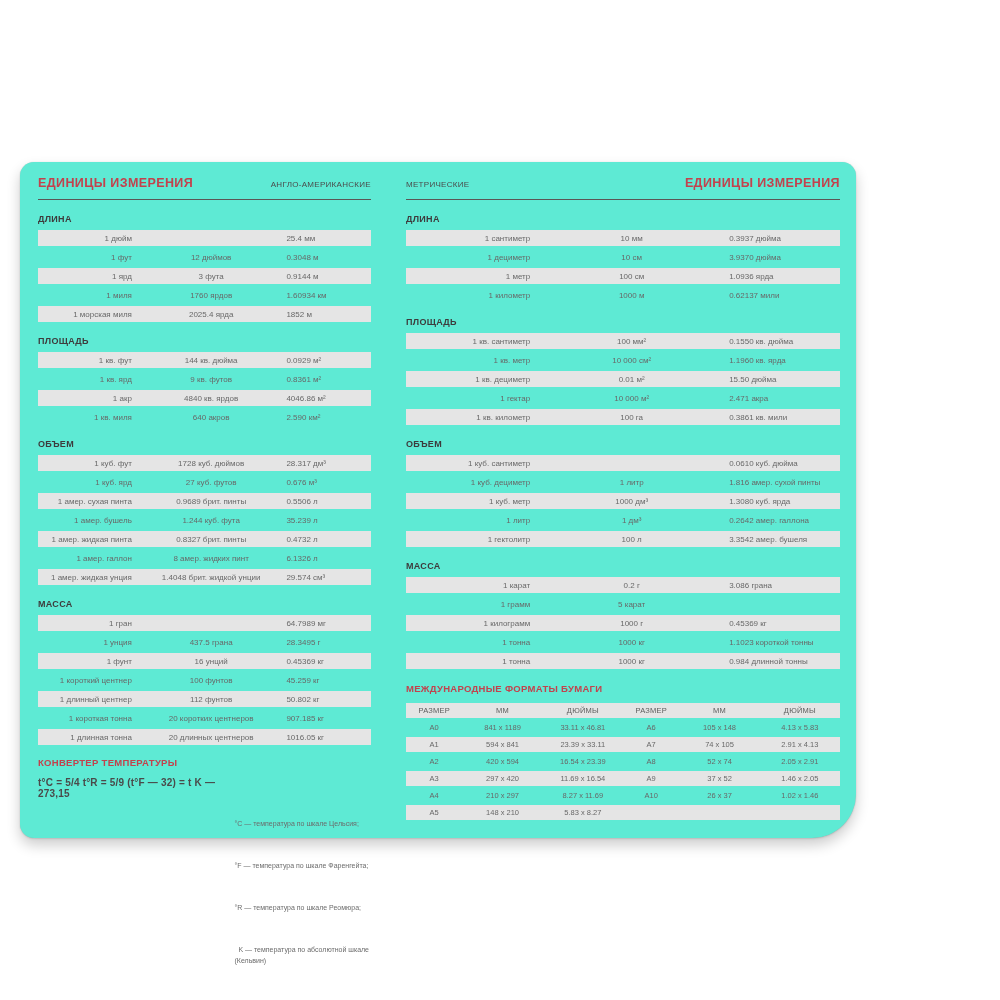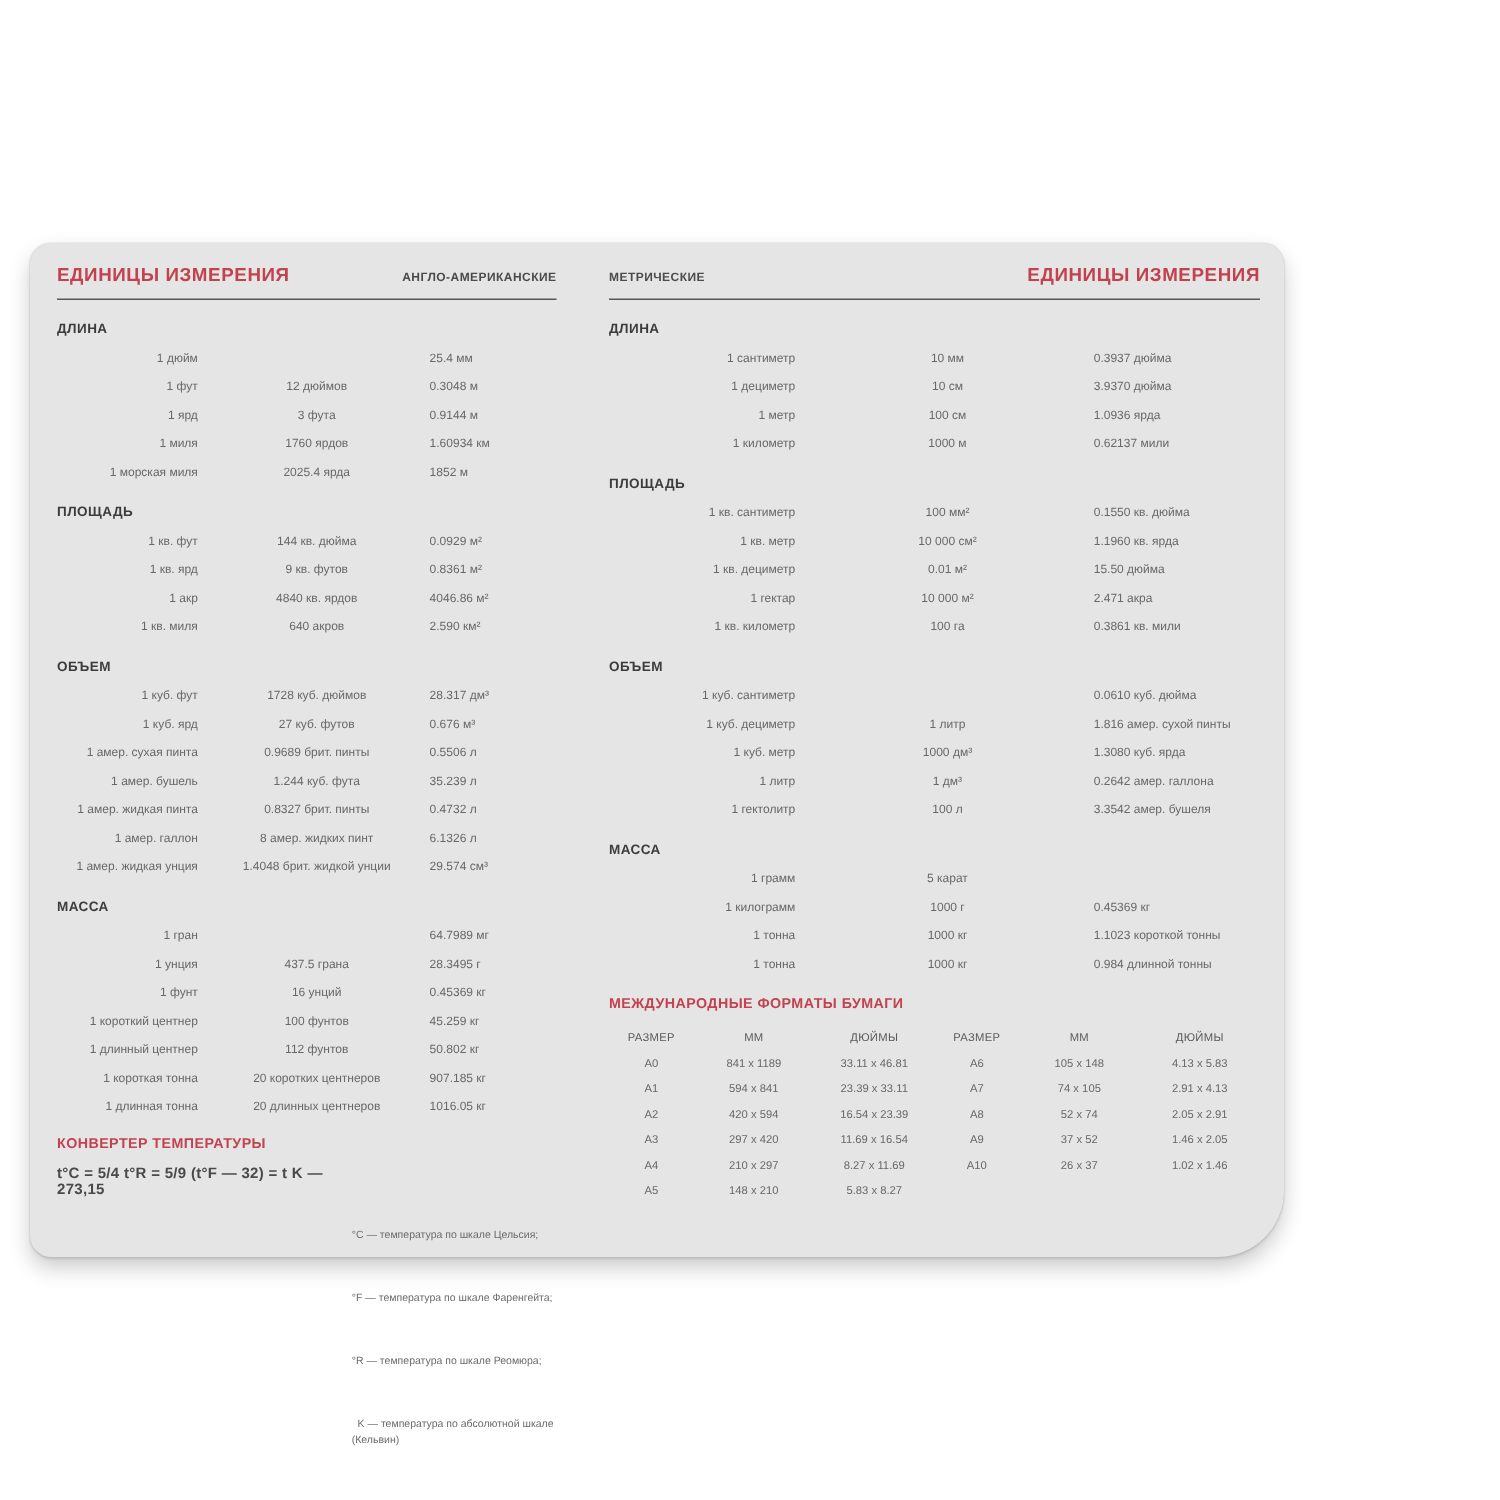--- a/index.html
+++ b/index.html
@@ -9,31 +9,31 @@
     --rowtext:#686868;
   }
   html,body{margin:0;padding:0;}
   body{
     width:1000px;height:1000px;position:relative;background:#ffffff;
     font-family:"Liberation Sans", sans-serif;
     -webkit-font-smoothing:antialiased;
   }
   .spread{
     position:absolute;left:20px;top:162px;width:836px;height:676px;
-    background:#e5e5e5;display:flex;box-sizing:border-box;
+    background:#5eead4;display:flex;box-sizing:border-box;
     border-radius:14px 14px 44px 14px;
     box-shadow:0 1px 2px rgba(0,0,0,.10), 0 7px 14px rgba(0,0,0,.20), 0 0 1px rgba(0,0,0,.18);
   }
   .page{width:479px;box-sizing:border-box;}
   .page-left{padding:14px 16px 0 18px;}
   .page-right{padding:14px 16px 0 19px;}
 
   .page-header{display:flex;justify-content:space-between;align-items:baseline;height:15px;}
   .page-title{font-size:12.5px;font-weight:bold;color:var(--red);letter-spacing:.4px;}
-  .corner-label{font-size:8px;font-weight:bold;color:#4b4b4b;letter-spacing:.3px;text-align:center;}
+  .corner-label{font-size:8px;font-weight:normal;color:#4b4b4b;letter-spacing:.3px;text-align:center;}
   .rule{border-bottom:1px solid #5b5656;margin-top:8px;}
 
   .section-title{margin-top:14px;font-size:9px;font-weight:bold;color:var(--ink);letter-spacing:.3px;}
   .rows{margin-top:6px;}
   .row{display:flex;height:16px;margin-bottom:3px;align-items:center;font-size:8px;color:var(--rowtext);}
   .rows .row:nth-of-type(odd){background:var(--rowgray);}
   .c1{width:30%;text-align:right;padding-right:6px;box-sizing:border-box;white-space:nowrap;}
   .c2{width:44%;text-align:center;white-space:nowrap;}
   .c3{width:26%;text-align:left;padding-left:2px;box-sizing:border-box;white-space:nowrap;}
 
@@ -354,20 +354,25 @@
             <span class="c2">100 л</span>
             <span class="c3">3.3542 амер. бушеля</span>
           </div>
         </div>
     </div>
 
     <div class="section">
       <div class="section-title">МАССА</div>
       <div class="rows">
 
+          <div class="row">
+            <span class="c1">1 карат</span>
+            <span class="c2">0.2 г</span>
+            <span class="c3">3.086 грана</span>
+          </div>
 
           <div class="row">
             <span class="c1">1 грамм</span>
             <span class="c2">5 карат</span>
             <span class="c3"></span>
           </div>
 
           <div class="row">
             <span class="c1">1 килограмм</span>
             <span class="c2">1000 г</span>

